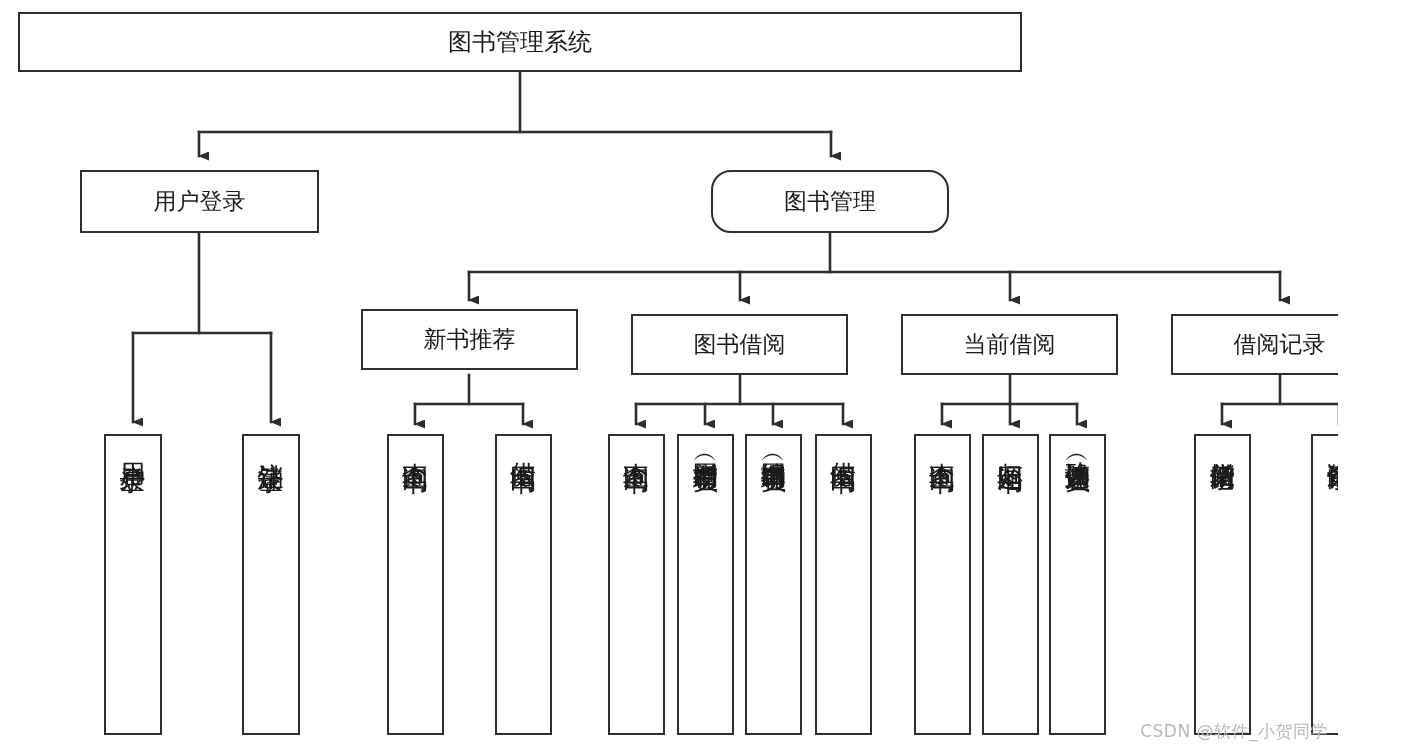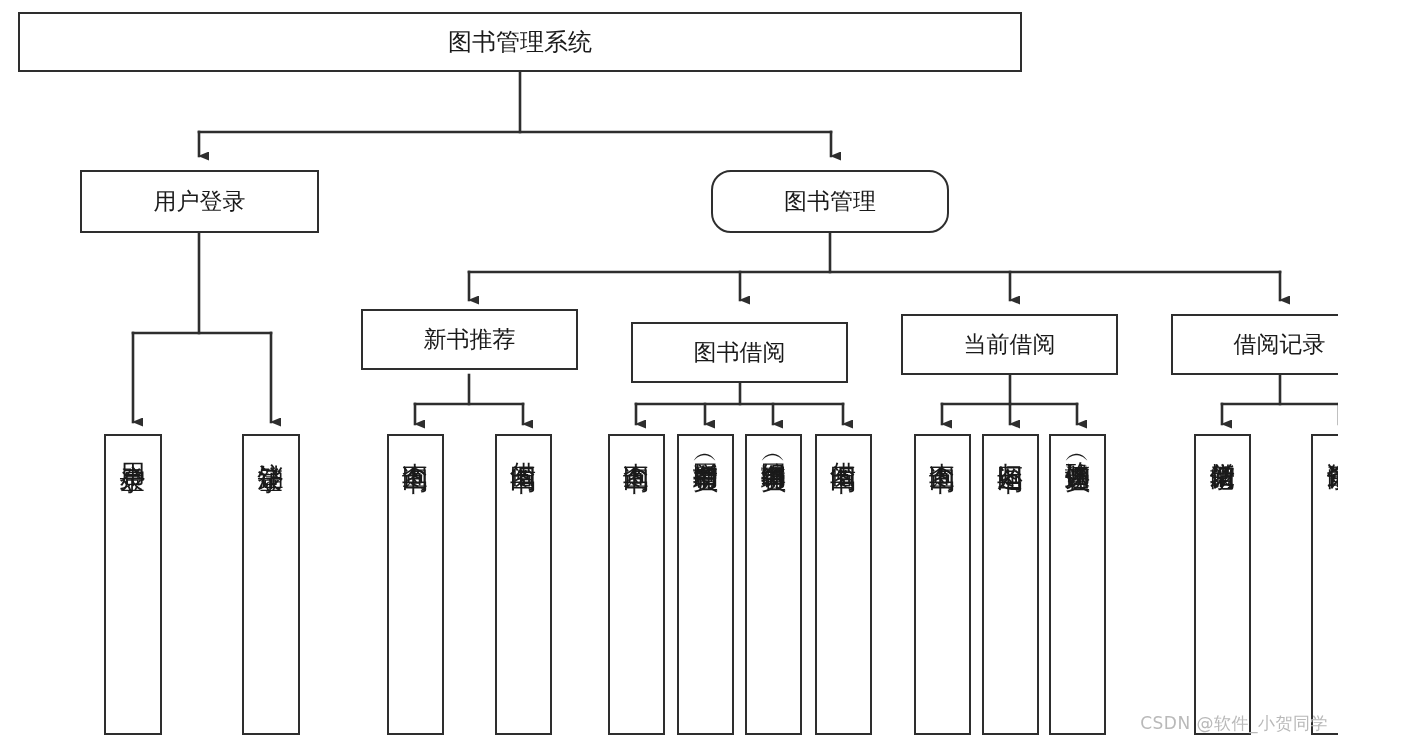--- a/index.html
+++ b/index.html
@@ -59,21 +59,21 @@
     letter-spacing: 2px;
     line-height: 1;
   }
   .node.vertical.tall .node-label {
     font-size: 25px;
     letter-spacing: 1px;
   }
   #watermark {
     position: absolute;
     right: 10px;
-    bottom: 12px;
+    bottom: 4px;
     font-size: 17px;
     color: #b9b9b9;
     font-family: "DejaVu Sans", "Liberation Sans", sans-serif;
     letter-spacing: 0.5px;
     white-space: nowrap;
     user-select: none;
   }
 </style>
 </head>
 <body>
@@ -137,21 +137,21 @@
   <div class="node horizontal" style="left:80px; top:170px; width:239px; height:63px;">
     <span class="node-label">用户登录</span>
   </div>
   <div class="node horizontal" style="left:711px; top:170px; width:238px; height:63px;border-radius:20px;">
     <span class="node-label">图书管理</span>
   </div>
 
   <div class="node horizontal" style="left:361px; top:309px; width:217px; height:61px;">
     <span class="node-label">新书推荐</span>
   </div>
-  <div class="node horizontal" style="left:631px; top:322px; width:217px; height:61px;">
+  <div class="node horizontal" style="left:631px; top:314px; width:217px; height:61px;">
     <span class="node-label">图书借阅</span>
   </div>
   <div class="node horizontal" style="left:1171px; top:314px; width:217px; height:61px;">
     <span class="node-label">借阅记录</span>
   </div>
   <div class="node horizontal" style="left:901px; top:314px; width:217px; height:61px;">
     <span class="node-label">当前借阅</span>
   </div>
 
   <div class="node vertical" style="left:104px; top:434px; width:58px; height:301px;">

